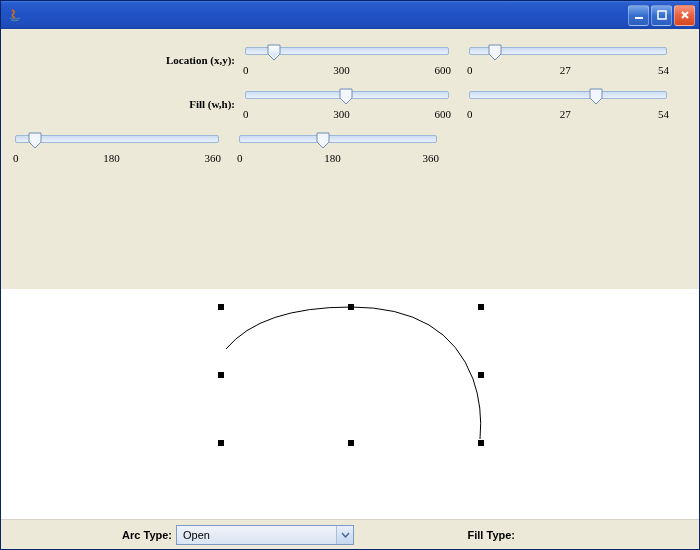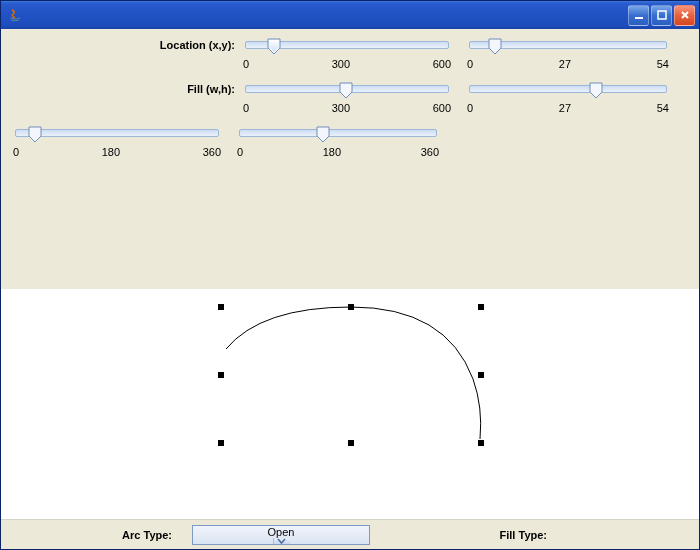--- a/index.html
+++ b/index.html
@@ -62,22 +62,23 @@
 
   .content { flex: 1; display: flex; flex-direction: column; min-height: 0; }
 
   .controls-panel {
     padding: 8px 10px 10px 10px;
     background: #ece9d8;
     flex-shrink: 0;
   }
   .ctrl-row {
     display: flex;
-    align-items: flex-start;
+    align-items: center;
     height: 44px;
+    font-family: Liberation Serif, serif;
   }
   .ctrl-label {
     width: 230px;
     text-align: right;
     padding-right: 6px;
     font-weight: bold;
     font-size: 11px;
     padding-top: 2px;
   }
   .slider-cell {
@@ -125,21 +126,20 @@
   .canvas-area svg { position: absolute; top: 0; left: 0; }
 
   .bottom-panel {
     height: 30px;
     background: #ece9d8;
     border-top: 1px solid #d6d3c6;
     display: flex;
     align-items: center;
     padding: 0 10px;
     flex-shrink: 0;
-    gap: 16px;
   }
   .bottom-label {
     font-weight: bold;
     font-size: 11px;
     text-align: right;
     padding-right: 4px;
   }
   .combo {
     display: flex;
     align-items: center;
@@ -322,21 +322,21 @@
           <rect x="217" y="83" width="6" height="6" fill="#000"></rect>
           <rect x="477" y="83" width="6" height="6" fill="#000"></rect>
           <rect x="217" y="151" width="6" height="6" fill="#000"></rect>
           <rect x="347" y="151" width="6" height="6" fill="#000"></rect>
           <rect x="477" y="151" width="6" height="6" fill="#000"></rect>
         </svg>
     </div>
 
     <div class="bottom-panel">
       <div class="bottom-label" style="width:165px;">Arc Type:</div>
-      <div class="combo" style="width:178px;flex-direction:column;">
+      <div class="combo" style="width:178px;">
         <span class="combo-text">Open</span>
         <span class="combo-btn">
           <svg width="9" height="6">
               <path d="M1 1 L4.5 5 L8 1" fill="none" stroke="#4a6a99" stroke-width="1.5"></path>
             </svg>
         </span>
       </div>
       <div class="bottom-label" style="width:165px;">Fill Type:</div>
     </div>
 

